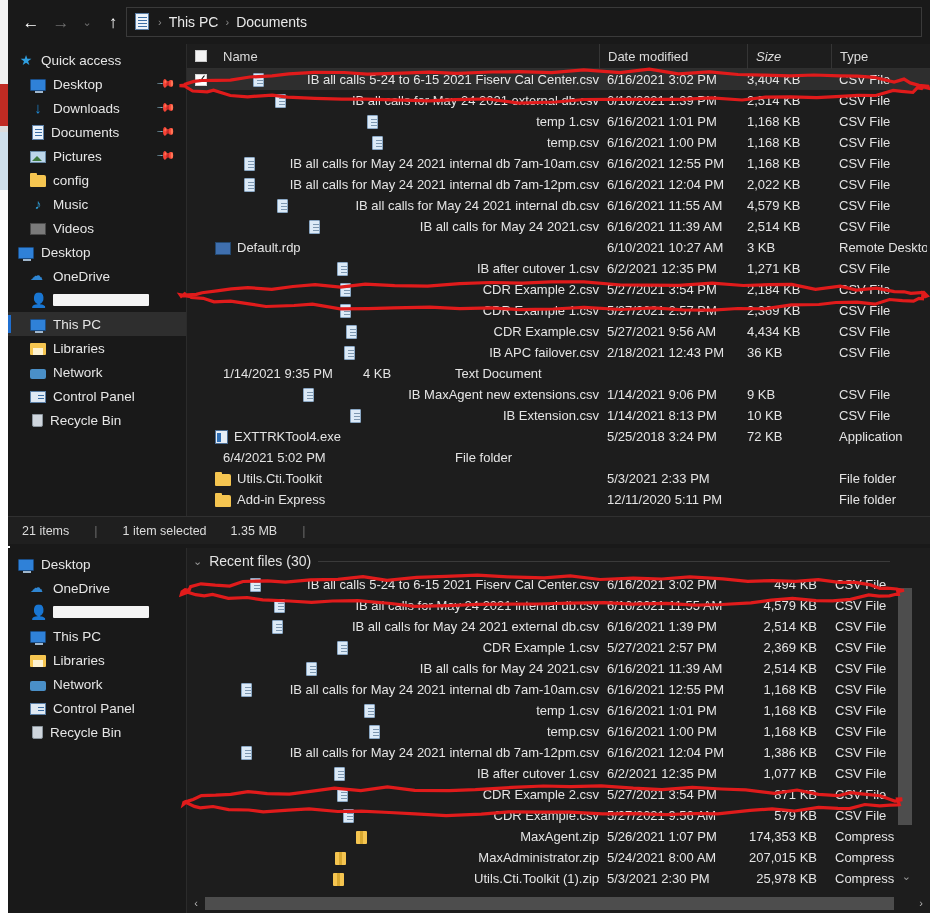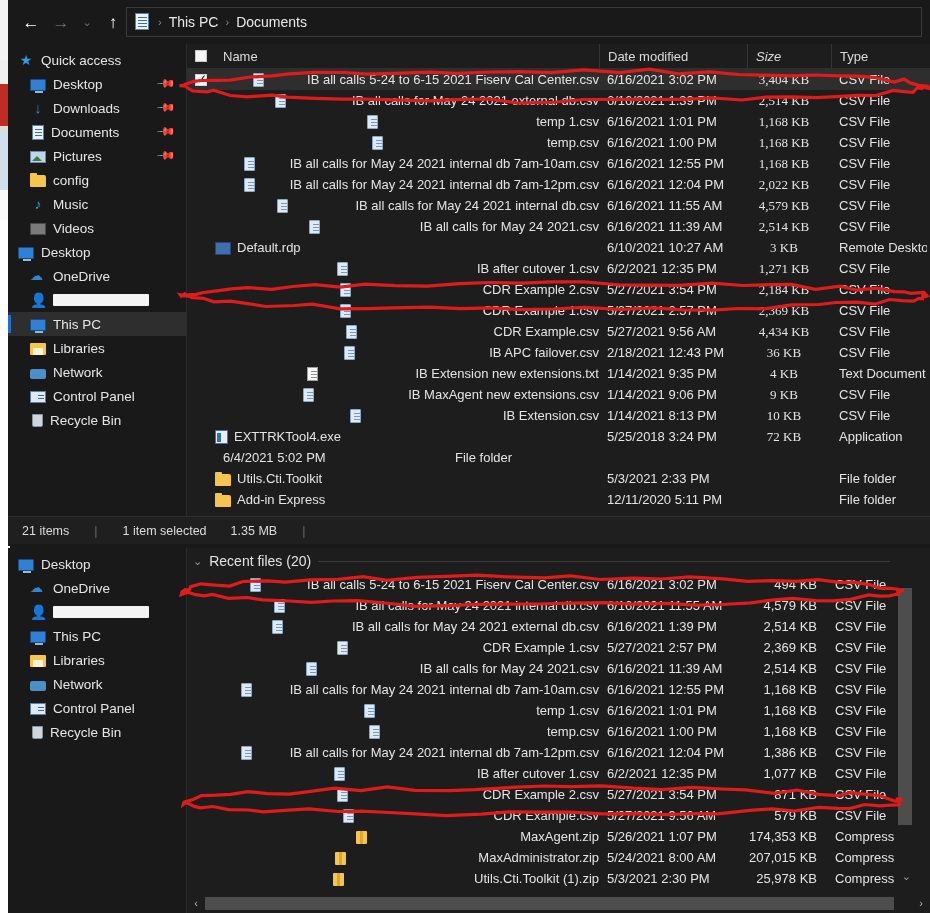--- a/index.html
+++ b/index.html
@@ -110,21 +110,21 @@
   .c-size { width:84px; text-align:left; padding-right:10px !important;font-style:italic; }
   .c-type { width:96px; }
 
   .frow { display:flex; height:21px; align-items:center; font-size:13px; color:#e4e4e4; white-space:nowrap; }
   .frow.sel { background:#2e2e2e; }
   .f-check { width:28px; display:flex; align-items:center; justify-content:center; }
   .chk { width:12px; height:12px; background:#fff; border:1px solid #d5d5d5; position:relative; }
   .chk::after { content:"✓"; position:absolute; left:1px; top:-3px; color:#111; font-size:12px; line-height:14px; }
   .f-name { width:384px; display:flex; align-items:center; gap:6px; overflow:hidden; }
   .f-date { width:148px; padding-left:8px; }
-  .f-size { width:84px; text-align:center; padding-right:10px;font-family:Liberation Serif, serif; }
+  .f-size { width:84px; text-align:left; padding-right:10px; }
   .f-type { width:96px; padding-left:8px; overflow:hidden; }
 
   .statusbar {
     height:28px; display:flex; align-items:center; gap:16px; font-size:12.5px; color:#dcdcdc;
     background:#1f1f1f; border-top:1px solid #303030; padding-left:14px;
   }
   .statusbar .sep { color:#6a6a6a; padding:0 9px; }
 
   
   .recent {
@@ -410,24 +410,20 @@
             <div class="f-name">
               <span class="ico ico-csv"></span>
               <span>IB APC failover.csv</span>
             </div>
             <div class="f-date">2/18/2021 12:43 PM</div>
             <div class="f-size">36 KB</div>
             <div class="f-type">CSV File</div>
           </div>
           <div class="frow ">
             <div class="f-check"></div>
-            <div class="f-name">
-              <span class="ico ico-txt"></span>
-              <span>IB Extension new extensions.txt</span>
-            </div>
             <div class="f-date">1/14/2021 9:35 PM</div>
             <div class="f-size">4 KB</div>
             <div class="f-type">Text Document</div>
           </div>
           <div class="frow ">
             <div class="f-check"></div>
             <div class="f-name">
               <span class="ico ico-csv"></span>
               <span>IB MaxAgent new extensions.csv</span>
             </div>
@@ -525,21 +521,21 @@
         <span>Control Panel</span>
       </div>
       <div class="sbitem ">
         <span class="ico ico-bin"></span>
         <span>Recycle Bin</span>
       </div>
     </div>
   <div class="rpane">
     <div class="grouphdr">
       <span class="chev">⌄</span>
-      <span>Recent files (20)</span>
+      <span>Recent files (30)</span>
       <span class="rule"></span>
     </div>
     <div id="recentrows">
         <div class="rrow">
           <div class="r-name">
             <span class="ico ico-csv"></span>
             <span>IB all calls 5-24 to 6-15 2021 Fiserv Cal Center.csv</span>
           </div>
           <div class="r-date">6/16/2021 3:02 PM</div>
           <div class="r-size">494 KB</div>

